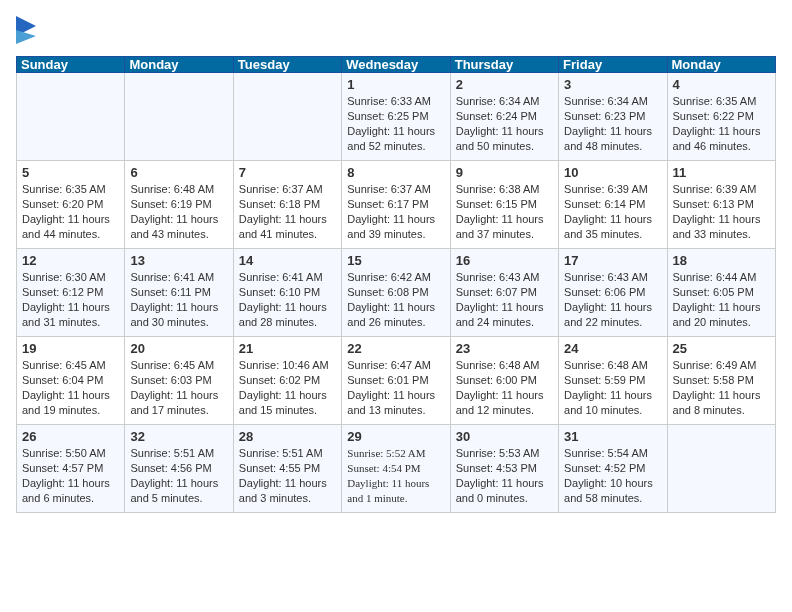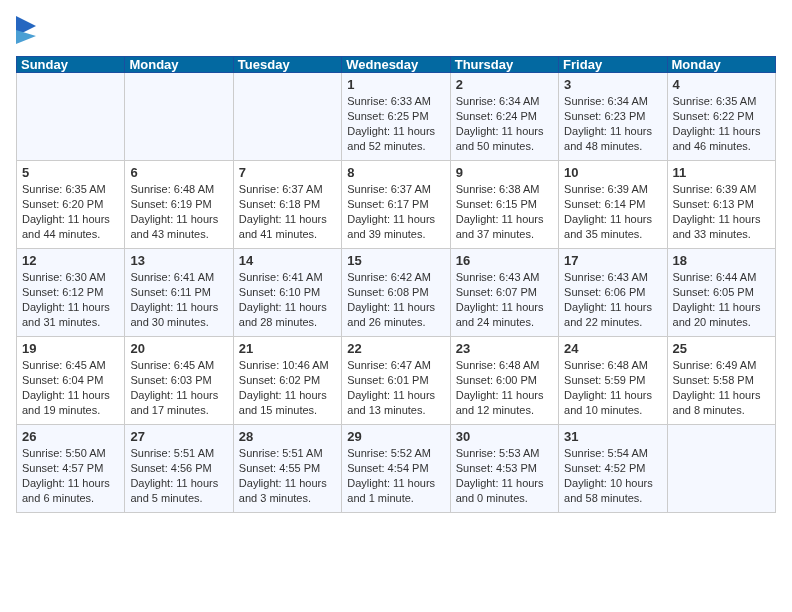--- a/index.html
+++ b/index.html
@@ -318,36 +318,36 @@
       </tr>
       <tr>
         <td>
           <span class="day-num">26</span>
           <div class="cell-text" style="white-space: pre-line;">Sunrise: 5:50 AM
 Sunset: 4:57 PM
 Daylight: 11 hours
 and 6 minutes.</div>
         </td>
         <td>
-          <span class="day-num">27</span>
+          <span class="day-num">32</span>
           <div class="cell-text" style="white-space: pre-line;">Sunrise: 5:51 AM
 Sunset: 4:56 PM
 Daylight: 11 hours
 and 5 minutes.</div>
         </td>
         <td>
           <span class="day-num">28</span>
           <div class="cell-text" style="white-space: pre-line;">Sunrise: 5:51 AM
 Sunset: 4:55 PM
 Daylight: 11 hours
 and 3 minutes.</div>
         </td>
         <td>
           <span class="day-num">29</span>
-          <div class="cell-text" style="white-space: pre-line;">Sunrise: 5:52 AM
+          <div class="cell-text" style="white-space: pre-line; font-family: Liberation Serif, serif;">Sunrise: 5:52 AM
 Sunset: 4:54 PM
 Daylight: 11 hours
 and 1 minute.</div>
         </td>
         <td>
           <span class="day-num">30</span>
           <div class="cell-text" style="white-space: pre-line;">Sunrise: 5:53 AM
 Sunset: 4:53 PM
 Daylight: 11 hours
 and 0 minutes.</div>

